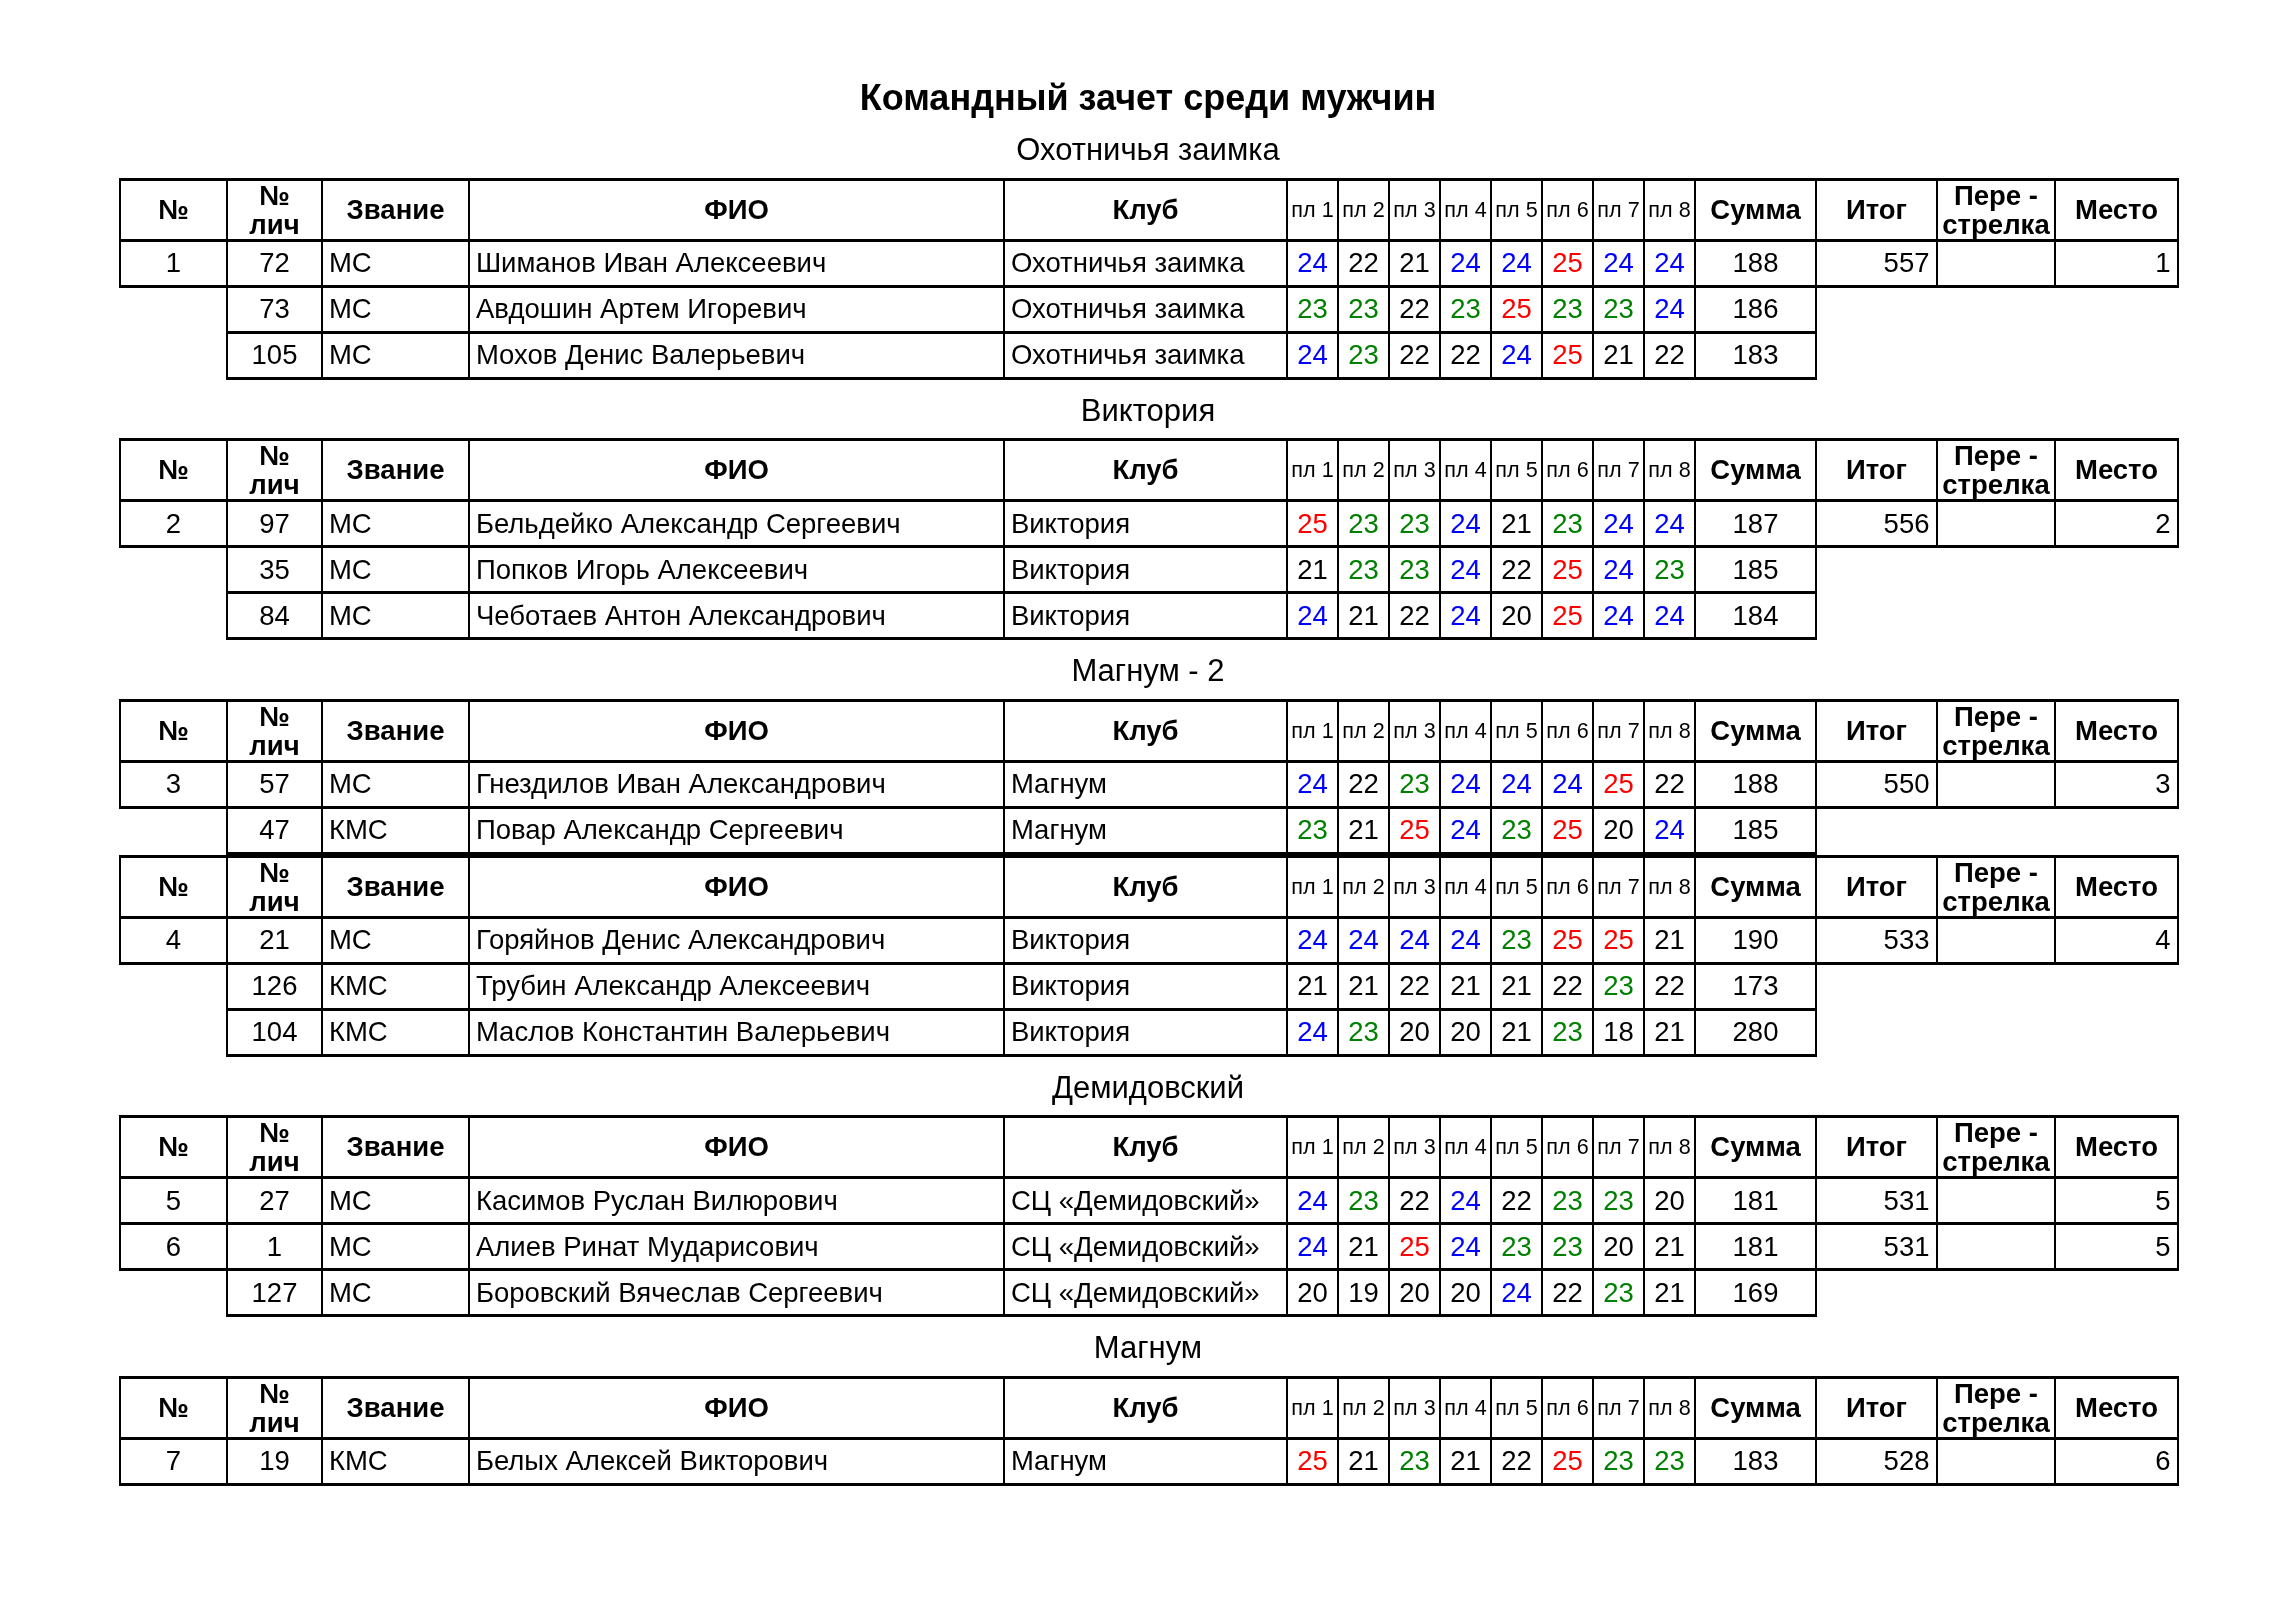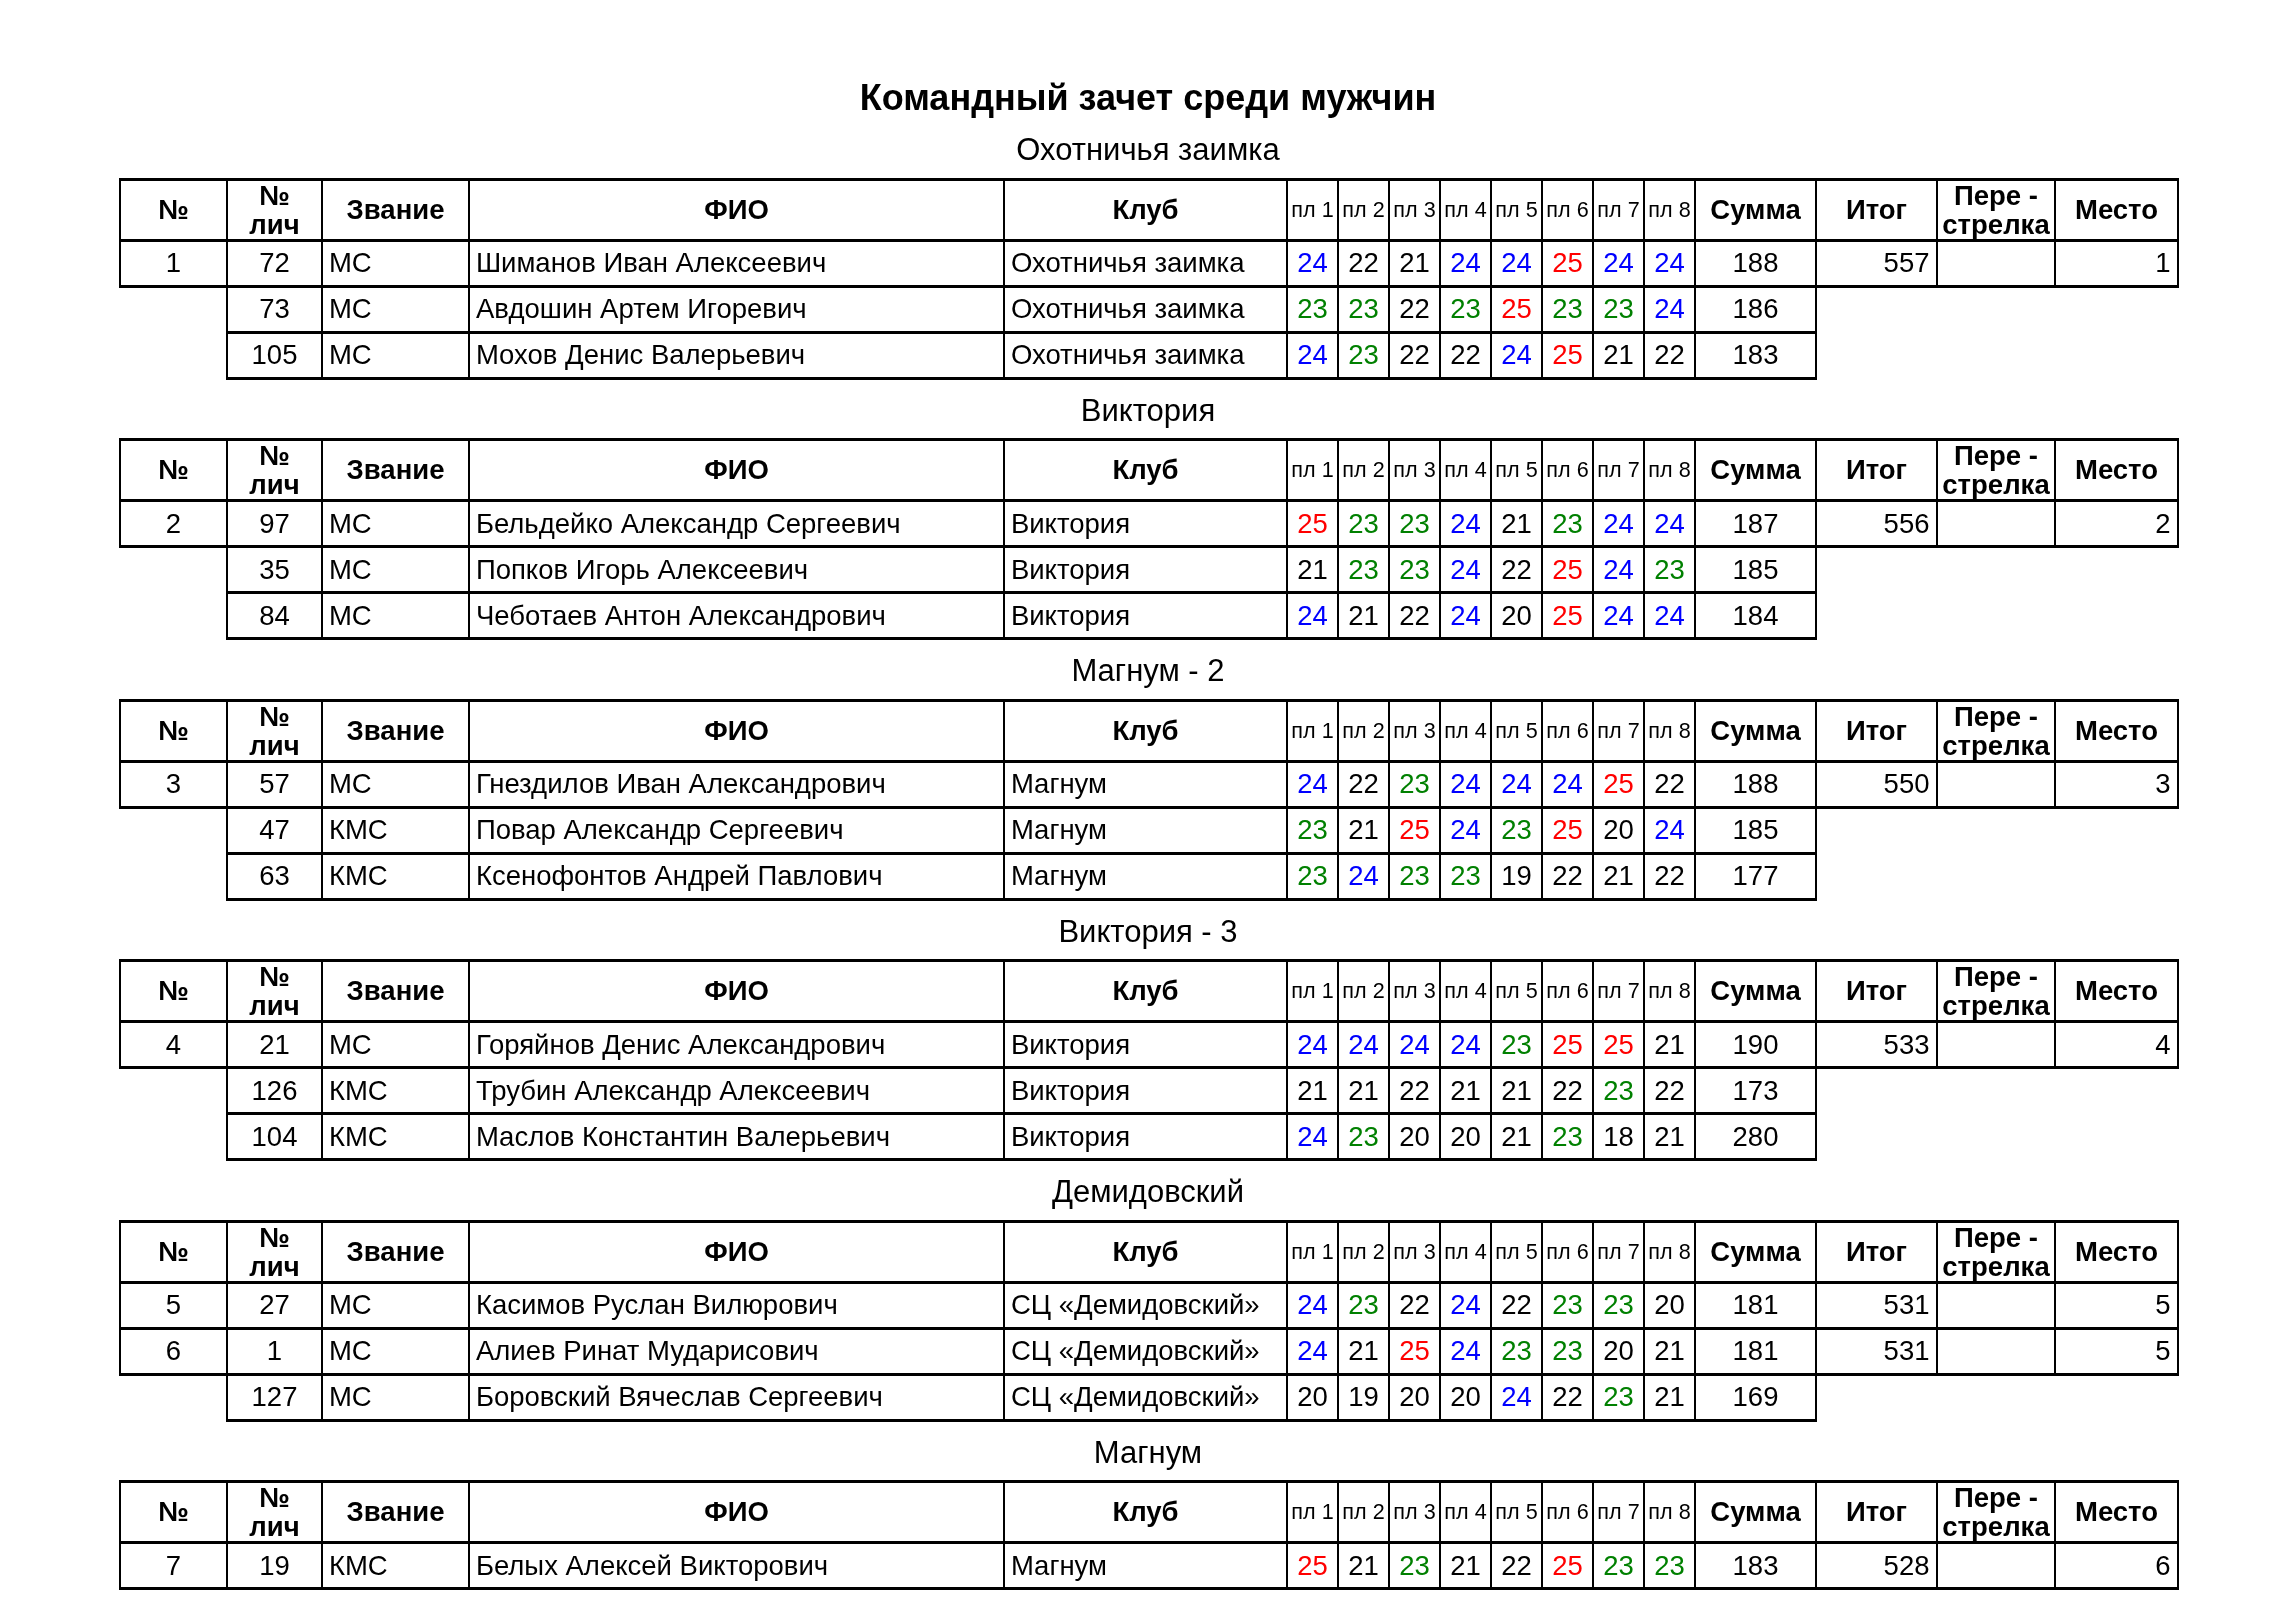--- a/index.html
+++ b/index.html
@@ -376,45 +376,25 @@
               <td class="center" style="color: rgb(0, 0, 255);">24</td>
               <td class="center" style="color: rgb(0, 128, 0);">23</td>
               <td class="center" style="color: rgb(255, 0, 0);">25</td>
               <td class="center" style="color: rgb(0, 0, 0);">20</td>
               <td class="center" style="color: rgb(0, 0, 255);">24</td>
               <td class="center">185</td>
               <td class="right ghost"></td>
               <td class="center ghost"></td>
               <td class="right ghost"></td>
             </tr>
-            <tr>
-              <td class="center ghost"></td>
-              <td class="center">63</td>
-              <td class="left">КМС</td>
-              <td class="left">Ксенофонтов Андрей Павлович</td>
-              <td class="left">Магнум</td>
-              <td class="center" style="color: rgb(0, 128, 0);">23</td>
-              <td class="center" style="color: rgb(0, 0, 255);">24</td>
-              <td class="center" style="color: rgb(0, 128, 0);">23</td>
-              <td class="center" style="color: rgb(0, 128, 0);">23</td>
-              <td class="center" style="color: rgb(0, 0, 0);">19</td>
-              <td class="center" style="color: rgb(0, 0, 0);">22</td>
-              <td class="center" style="color: rgb(0, 0, 0);">21</td>
-              <td class="center" style="color: rgb(0, 0, 0);">22</td>
-              <td class="center">177</td>
-              <td class="right ghost"></td>
-              <td class="center ghost"></td>
-              <td class="right ghost"></td>
-            </tr>
           </tbody>
     </table>
   </section>
 
   <section class="team-block">
-    <h2 class="team-title">Виктория - 3</h2>
     <table class="results-table">
       <colgroup>
         <col class="c-num">
             <col class="c-id">
             <col class="c-rank">
             <col class="c-fio">
             <col class="c-club">
         <col class="c-pl">
             <col class="c-pl">
             <col class="c-pl">

